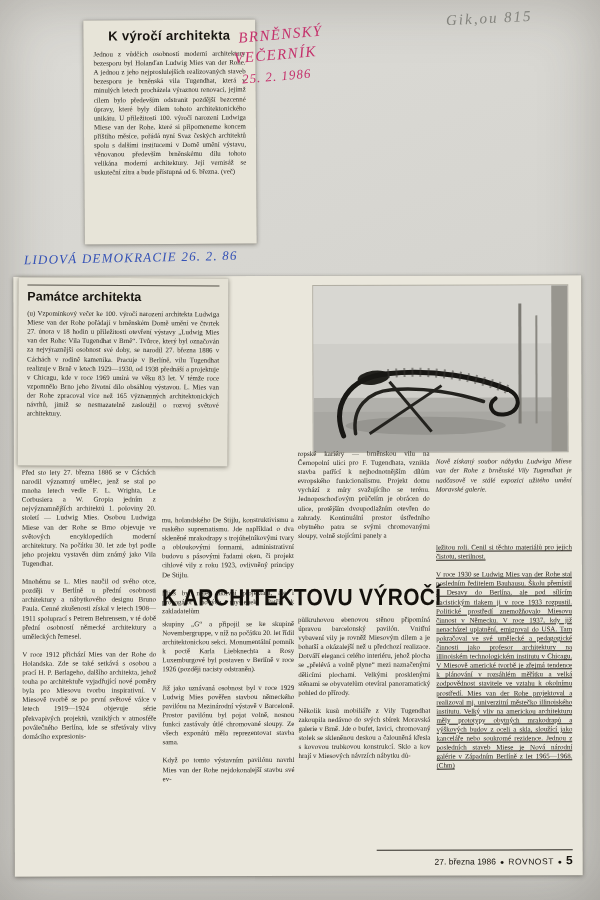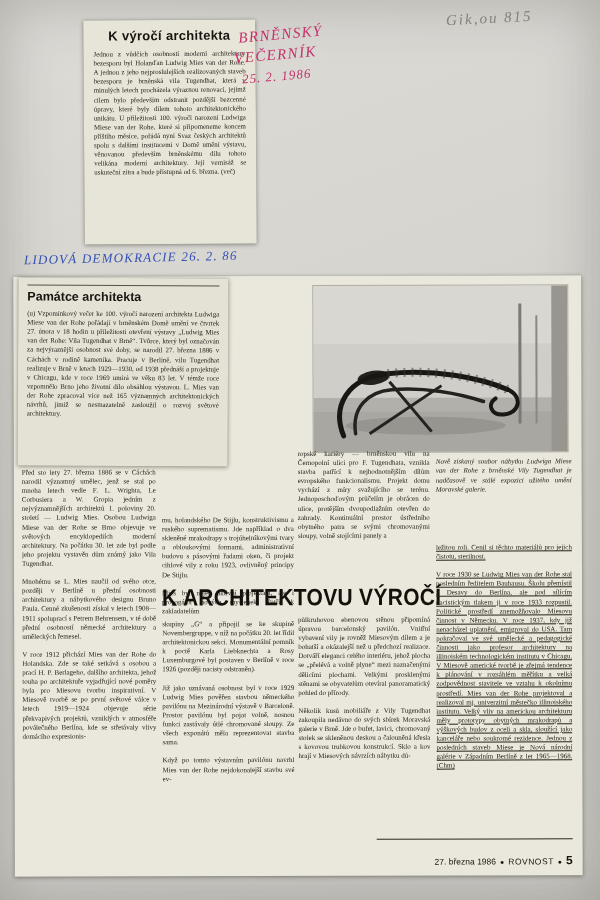--- a/index.html
+++ b/index.html
@@ -44,21 +44,21 @@
   .c2b { left:148px; top:344px; width:132px; height:238px; }
   .c3t { left:284px; top:174px; width:132px; height:122px; }
   .c3b { left:284px; top:340px; width:132px; height:238px; }
   .c4  { left:422px; top:268px; width:136px; height:314px;text-decoration:underline; }
   .head-main { position:absolute; left:148px; top:308px; width:290px;
                font-family:"Liberation Sans", sans-serif; font-weight:700;
                font-size:21px; letter-spacing:.3px; color:#14110c;
                transform:scaleY(1.12); transform-origin:top left;
                white-space:nowrap; }
   .footer { position:absolute; right:10px; bottom:8px; width:196px;
-            border-top:1.5px solid #2a2722; padding-top:14px;
+            border-top:1.5px solid #2a2722; padding-top:3px;
             display:flex; justify-content:flex-end; align-items:baseline; gap:4px;
             font-family:"Liberation Sans", sans-serif; font-size:8.5px; color:#17140f; }
   .footer .paper { font-weight:400; letter-spacing:.5px; }
   .footer .pagenum { font-weight:700; font-size:12px; }
   .footer .bullet { font-size:7px; }
   
   .hand { position:absolute; font-family:"Liberation Serif", serif;
           font-style:italic; z-index:5; }
   .red-note  { left:240px; top:24px; color:#c5316c; font-size:15px;
                letter-spacing:1.4px; line-height:1.35; transform:rotate(-5deg); }

